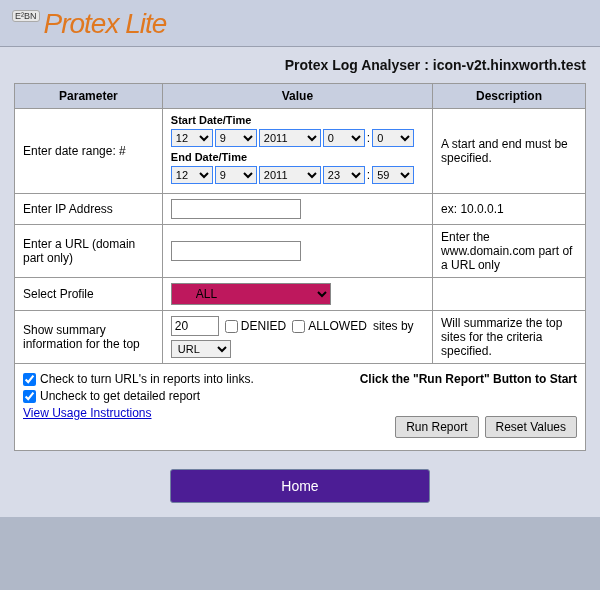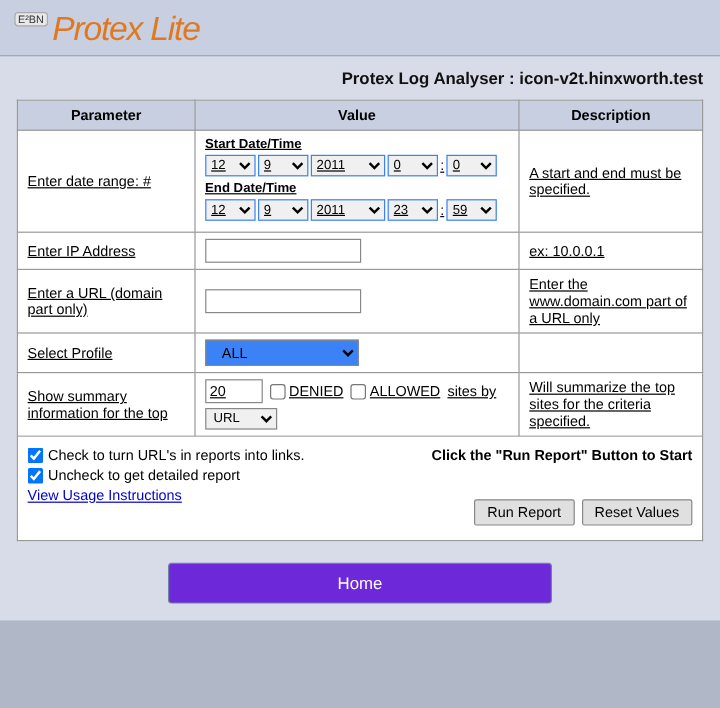--- a/index.html
+++ b/index.html
@@ -62,21 +62,20 @@
       padding: 5px 8px;
       font-weight: bold;
       font-size: 12px;
       text-align: center;
     }
     #form-table td {
       border: 1px solid #999;
       padding: 5px 8px;
       vertical-align: middle;
       font-size: 12px;
-      text-decoration: underline;
     }
     .param-col { width: 145px; margin-left: 17px; }
     .value-col { width: 265px; }
     .desc-col { width: 150px; }
     .date-row { vertical-align: top; padding-top: 6px; }
     .date-label { font-size: 11px; font-weight: bold; margin-bottom: 3px; }
     .date-inputs { display: flex; align-items: center; gap: 2px; margin-bottom: 4px; }
     select.date-sel {
       font-size: 11px;
       border: 1px solid #3b82f6;
@@ -88,23 +87,23 @@
     input.text-input {
       border: 1px solid #888;
       background: #fff;
       padding: 2px 4px;
       font-size: 12px;
       width: 130px;
     }
     select.dropdown {
       font-size: 12px;
       border: 1px solid #888;
-      background: #3b82f6;
-      padding: 2px 9px;
-      width: 128px;
+      background: #be185d;
+      padding: 2px 20px;
+      width: 160px;
     }
     .checkbox-row { display: flex; align-items: center; gap: 3px; }
     #bottom-section {
       background: #fff;
       border: 1px solid #999;
       border-top: none;
       padding: 8px;
     }
     #checkboxes-area {
       display: flex;
@@ -128,25 +127,25 @@
       border: 1px solid #888;
       background: #e0e0e0;
       cursor: pointer;
       border-radius: 2px;
     }
     #home-bar {
       margin-top: 18px;
       text-align: center;
     }
     #home-button {
-      background: #6d28d9;
+      background: #4c1d95;
       color: #fff;
       border: 1px solid #7080a0;
       padding: 8px 0;
-      width: 320px;
+      width: 260px;
       font-size: 14px;
       cursor: pointer;
       border-radius: 3px;
       display: inline-block;
       text-align: center;
     }
     .top-sites-row td { vertical-align: top; }
     .top-sites-inner { display: flex; flex-direction: column; gap: 4px; }
     .top-row-controls { display: flex; align-items: center; gap: 6px; flex-wrap: wrap; }
     select.url-sel {

